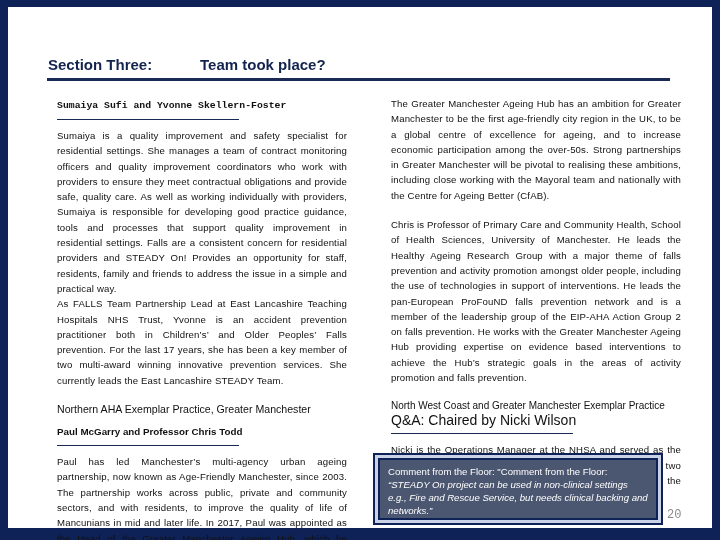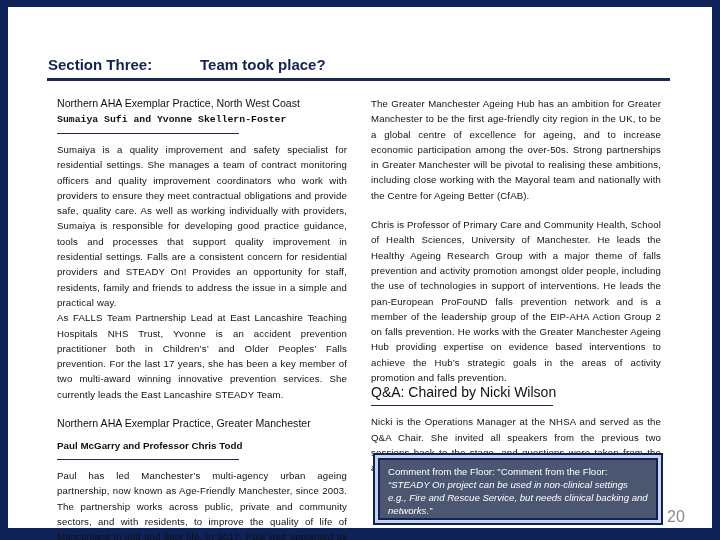--- a/index.html
+++ b/index.html
@@ -20,21 +20,21 @@
       border-bottom: 3px solid #1a2a55;
     }
     .section-header span {
       position: absolute; top: 0; font-weight: bold; font-size: 15px; color: #13234f;
     }
     .sec-num { left: 1px; }
     .sec-title { left: 153px; }
 
     .col { position: absolute; width: 290px; font-size: 9.6px; line-height: 15.3px; }
     .col-left { left: 57px; top: 96px; }
-    .col-right { left: 371px; top: 96px; }
+    .col-right { left: 391px; top: 96px; }
 
     .heading { font-size: 10.6px; line-height: 14px; color: #111; }
     .subheading { font-size: 9.8px; line-height: 14px; font-weight: bold; color: #111; }
     .rule { width: 182px; height: 0; border-top: 1.3px solid #1a2a55; margin: 6px 0 8px 0; }
     .para { text-align: justify; letter-spacing: 0.15px; margin: 0; }
 
     .callout {
       position: absolute; left: 373px; top: 453px; width: 290px; height: 72px;
       background: #0e2258; box-sizing: border-box; padding: 2px;
     }
@@ -42,53 +42,53 @@
     .callout-inner {
       width: 100%; height: 100%; background: #0e2258; box-sizing: border-box; padding: 2px;
     }
     .callout-body {
       width: 100%; height: 100%; background: #4b5670; box-sizing: border-box;
       padding: 5px 8px 4px 8px; color: #ffffff; font-size: 9.6px; line-height: 13px;
     }
     .callout-lead { font-weight: normal; }
     .callout-quote { font-style: italic; }
     .page-number {
-      position: absolute; left: 667px; top: 508px; font-size: 16px; color: #8a8a8a;
+      position: absolute; left: 667px; top: 508px; font-size: 12px; color: #8a8a8a; font-family: Liberation Mono, monospace;
     }
   </style>
 </head>
 <body>
 
 <div class="frame-top"></div>
 <div class="frame-left"></div>
 <div class="frame-right"></div>
 <div class="frame-bottom"></div>
 
 <div class="section-header">
   <span class="sec-num">Section Three:</span>
   <span class="sec-title">Team took place?</span>
 </div>
 
 <div class="col col-left">
-  <div class="heading">Northern AHA Exemplar Practice, North West Coast</div>
   <div class="subheading" style="margin-top:3px;font-family:Liberation Mono, monospace;">Sumaiya Sufi and Yvonne Skellern-Foster</div>
   <div class="rule"></div>
   <p class="para">Sumaiya is a quality improvement and safety specialist for residential settings. She manages a team of contract monitoring officers and quality improvement coordinators who work with providers to ensure they meet contractual obligations and provide safe, quality care. As well as working individually with providers, Sumaiya is responsible for developing good practice guidance, tools and processes that support quality improvement in residential settings. Falls are a consistent concern for residential providers and STEADY On! Provides an opportunity for staff, residents, family and friends to address the issue in a simple and practical way.</p>
   <p class="para" style="">As FALLS Team Partnership Lead at East Lancashire Teaching Hospitals NHS Trust, Yvonne is an accident prevention practitioner both in Children’s’ and Older Peoples’ Falls prevention. For the last 17 years, she has been a key member of two multi-award winning innovative prevention services. She currently leads the East Lancashire STEADY Team.</p>
 
   <div class="heading" style="margin-top:14px;">Northern AHA Exemplar Practice, Greater Manchester</div>
   <div class="subheading" style="margin-top:9px;">Paul McGarry and Professor Chris Todd</div>
   <div class="rule"></div>
   <p class="para">Paul has led Manchester’s multi-agency urban ageing partnership, now known as Age-Friendly Manchester, since 2003. The partnership works across public, private and community sectors, and with residents, to improve the quality of life of Mancunians in mid and later life. In 2017, Paul was appointed as the Head of the Greater Manchester Ageing Hub, which he worked with partners to set up over the previous twelve months.</p>
 </div>
 
 <div class="col col-right">
   <p class="para">The Greater Manchester Ageing Hub has an ambition for Greater Manchester to be the first age-friendly city region in the UK, to be a global centre of excellence for ageing, and to increase economic participation among the over-50s. Strong partnerships in Greater Manchester will be pivotal to realising these ambitions, including close working with the Mayoral team and nationally with the Centre for Ageing Better (CfAB).</p>
   <p class="para" style="margin-top:14px;">Chris is Professor of Primary Care and Community Health, School of Health Sciences, University of Manchester. He leads the Healthy Ageing Research Group with a major theme of falls prevention and activity promotion amongst older people, including the use of technologies in support of interventions. He leads the pan-European ProFouND falls prevention network and is a member of the leadership group of the EIP-AHA Action Group 2 on falls prevention. He works with the Greater Manchester Ageing Hub providing expertise on evidence based interventions to achieve the Hub’s strategic goals in the areas of activity promotion and falls prevention.</p>
 
+  <div class="heading" style="margin-top:14px; font-size:10px;">North West Coast and Greater Manchester Exemplar Practice</div>
   <div class="heading" style="font-size:14px;">Q&amp;A: Chaired by Nicki Wilson</div>
   <div class="rule"></div>
   <p class="para">Nicki is the Operations Manager at the NHSA and served as the Q&amp;A Chair. She invited all speakers from the previous two sessions back to the stage, and questions were taken from the audience. Answers below are summarised and not verbatim.</p>
 </div>
 
 <div class="callout">
   <div class="callout-band">
     <div class="callout-inner">
       <div class="callout-body">
         <span class="callout-lead">Comment from the Floor: "Comment from the Floor:</span><br>

